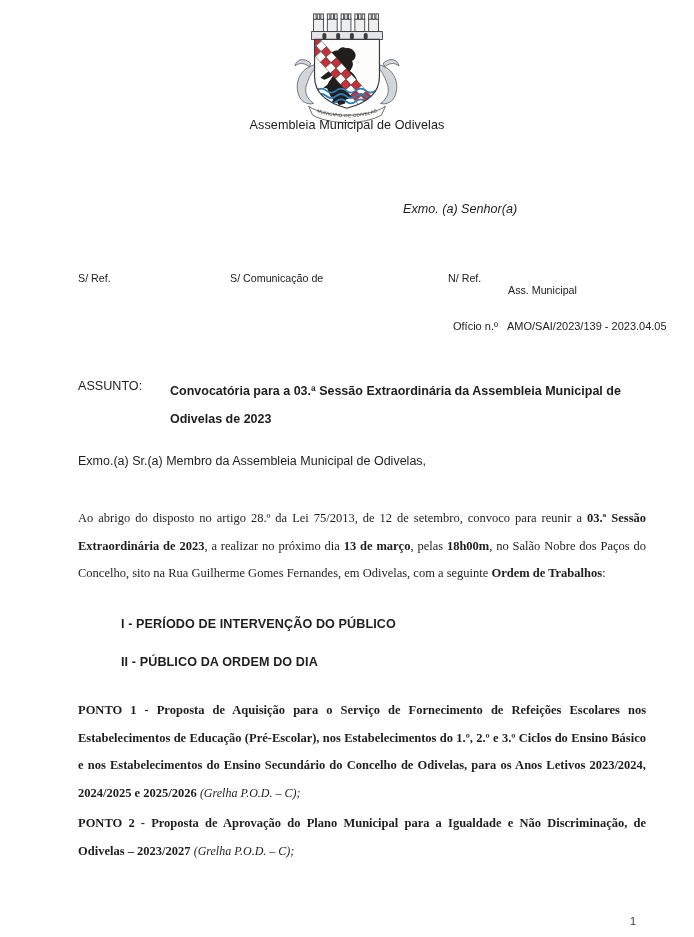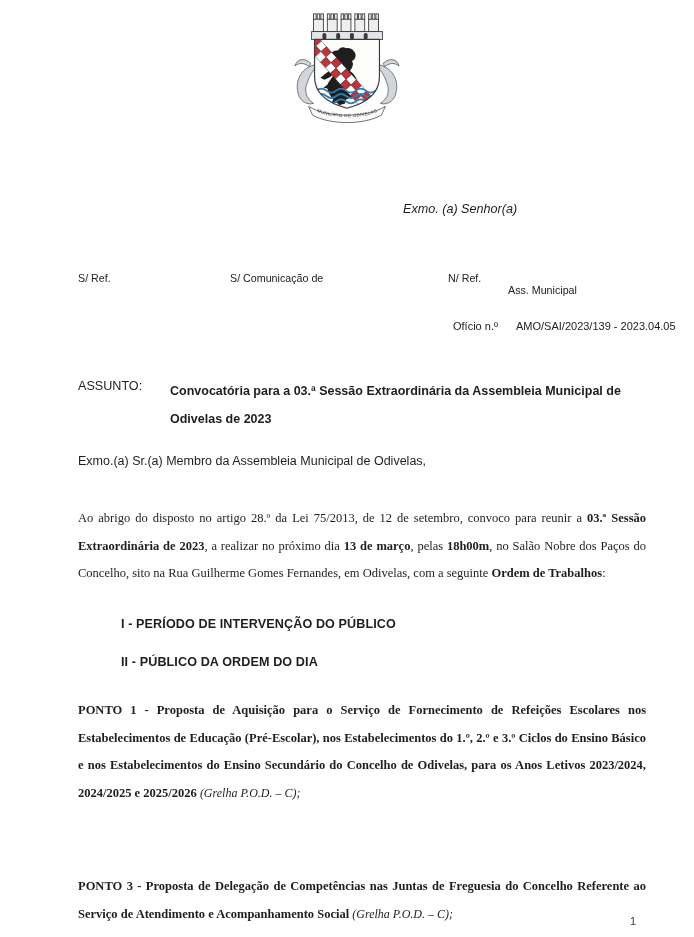--- a/index.html
+++ b/index.html
@@ -125,41 +125,42 @@
 
       <g>
         <path d="M26,102 C44,114 86,114 104,102 L100,111 C82,121 48,121 30,111 Z" fill="#fbfbfa" stroke="#4a4a4a" stroke-width="0.8"></path>
         <text font-size="4.6" fill="#333" letter-spacing="0.3" text-anchor="middle">
           <textPath href="#bp" startOffset="50%">MUNICÍPIO DE ODIVELAS</textPath>
         </text>
       </g>
     </svg>
   </div>
 
+  <div class="abs org-caption">Assembleia Municipal de Odivelas</div>
 
   <div class="abs addressee">
     <div>Exmo. (a) Senhor(a)</div>
   </div>
 
   <div class="abs small-label" style="left:78px;top:272px;">S/ Ref.</div>
   <div class="abs small-label" style="left:230px;top:272px;">S/ Comunicação de</div>
   <div class="abs small-label" style="left:448px;top:272px;">N/ Ref.</div>
   <div class="abs small-label" style="left:508px;top:284px;text-align:center;">Ass. Municipal</div>
 
   <div class="abs small-label" style="left:453px;top:320px;font-size:11px;">Ofício n.º</div>
-  <div class="abs small-label" style="left:507px;top:320px;font-size:11px;margin-left:9px;">AMO/SAI/2023/139 - 2023.04.05</div>
+  <div class="abs small-label" style="left:507px;top:320px;font-size:11px;">AMO/SAI/2023/139 - 2023.04.05</div>
 
   <div class="abs" style="left:78px;top:379px;font-size:12.6px;">ASSUNTO:</div>
   <div class="abs b" style="left:170px;top:378px;width:500px;font-size:12.5px;line-height:27.6px;">Convocatória para a 03.ª Sessão Extraordinária da Assembleia Municipal de Odivelas de 2023</div>
 
   <div class="abs body-txt" style="left:78px;top:448px;">Exmo.(a) Sr.(a) Membro da Assembleia Municipal de Odivelas,</div>
 
   <div class="abs body-txt just" style="left:78px;top:505px;width:568px;"><span>Ao abrigo do disposto no artigo 28.º da Lei 75/2013, de 12 de setembro, convoco para reunir a </span><span class="b">03.ª Sessão Extraordinária de 2023</span><span>, a realizar no próximo dia </span><span class="b">13 de março</span><span>, pelas </span><span class="b">18h00m</span><span>, no Salão Nobre dos Paços do Concelho, sito na Rua Guilherme Gomes Fernandes, em Odivelas, com a seguinte </span><span class="b">Ordem de Trabalhos</span><span>:</span></div>
 
   <div class="abs heading" style="left:78px;top:617px;">I - PERÍODO DE INTERVENÇÃO DO PÚBLICO</div>
   <div class="abs heading" style="left:78px;top:655px;">II - PÚBLICO DA ORDEM DO DIA</div>
 
   <div class="abs body-txt just" style="left:78px;top:697px;width:568px;"><span class="b">PONTO 1 - Proposta de Aquisição para o Serviço de Fornecimento de Refeições Escolares nos Estabelecimentos de Educação (Pré-Escolar), nos Estabelecimentos do 1.º, 2.º e 3.º Ciclos do Ensino Básico e nos Estabelecimentos do Ensino Secundário do Concelho de Odivelas, para os Anos Letivos 2023/2024, 2024/2025 e 2025/2026 </span><span class="i sm">(Grelha P.O.D. – C);</span></div>
-  <div class="abs body-txt just" style="left:78px;top:873px;width:568px;"><span class="b">PONTO 3 - Proposta de Delegação de Competências nas Juntas de Freguesia do Concelho Referente ao Serviço de Atendimento e Acompanhamento Social </span><span class="i sm">(Grelha P.O.D. – C);</span></div>
+  <div class="abs body-txt just" style="left:78px;top:810px;width:568px;"><span class="b">PONTO 2 - Proposta de Aprovação do Plano Municipal para a Igualdade e Não Discriminação, de Odivelas – 2023/2027 </span><span class="i sm">(Grelha P.O.D. – C);</span></div>
 
   <div class="abs pagenum">1</div>
 
 </div>
 
 </body></html>

